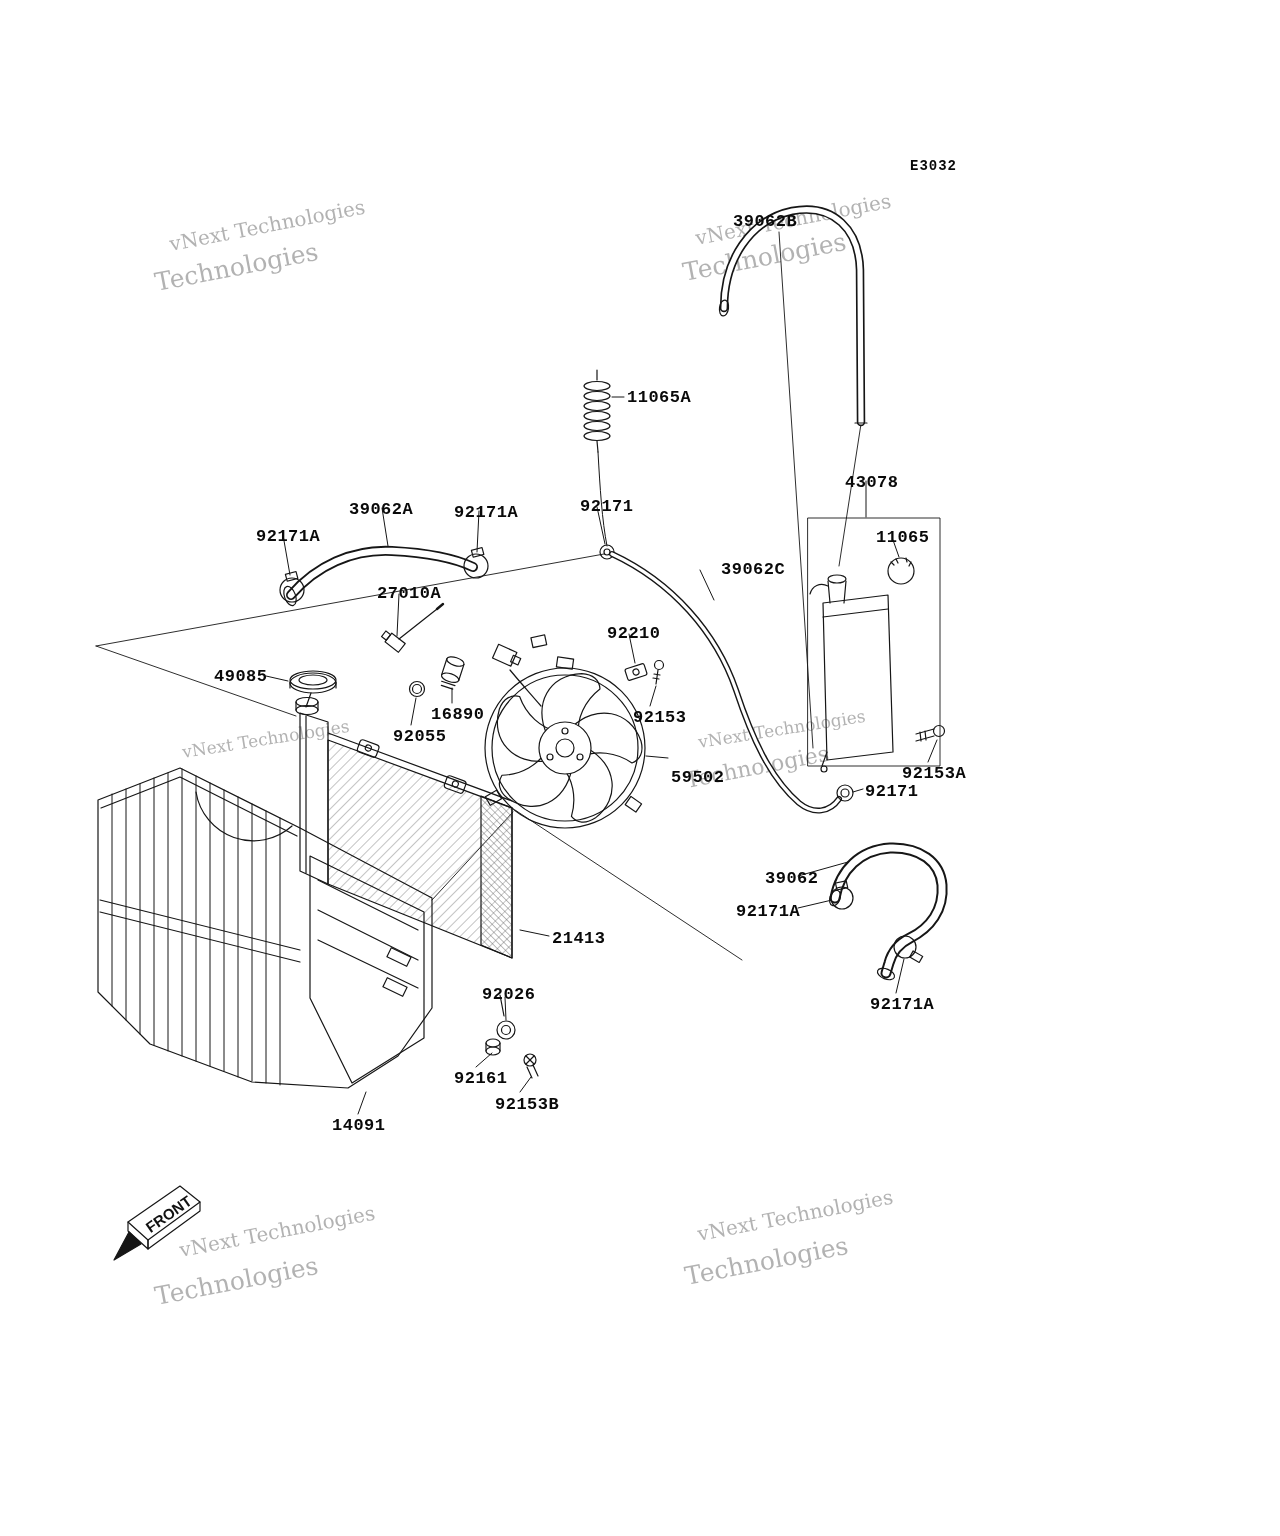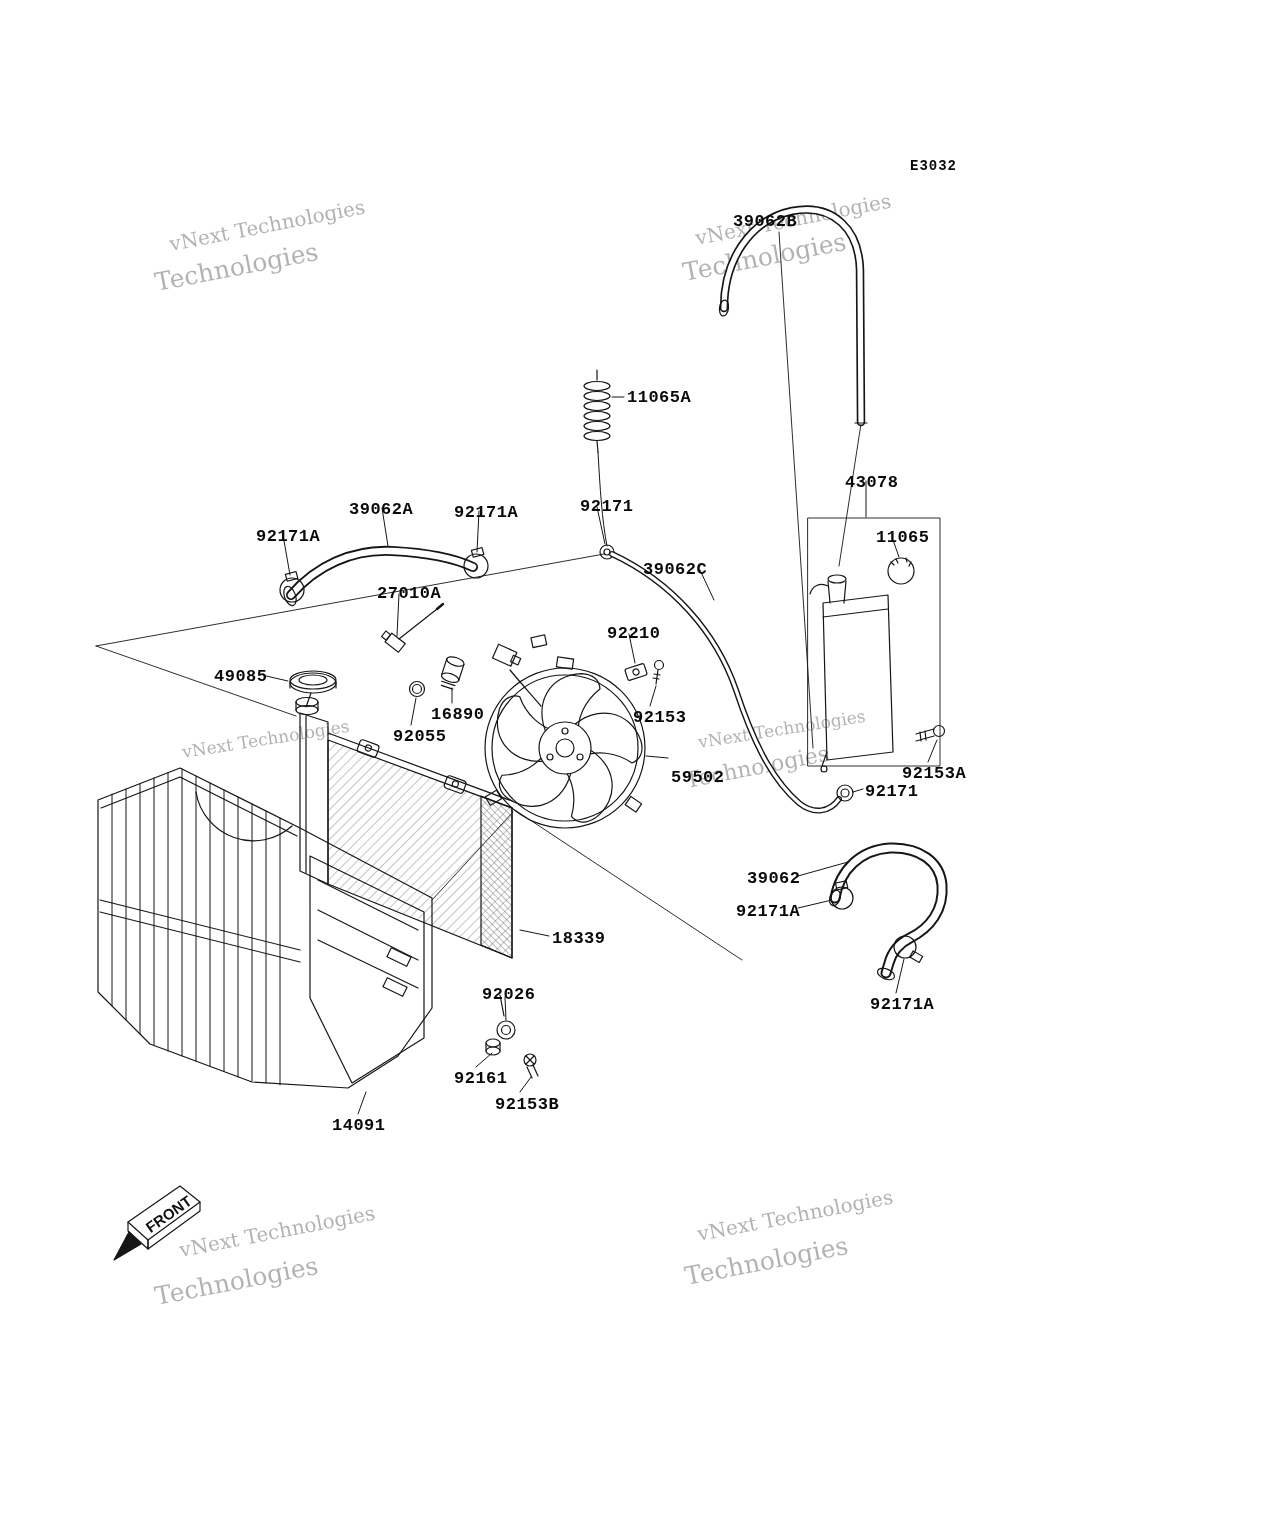--- a/index.html
+++ b/index.html
@@ -309,32 +309,32 @@
   <div>
       <div class="part-label" style="left: 733px; top: 212px;">39062B</div>
       <div class="part-label" style="left: 627px; top: 388px;">11065A</div>
       <div class="part-label" style="left: 845px; top: 473px;">43078</div>
       <div class="part-label" style="left: 580px; top: 497px;">92171</div>
       <div class="part-label" style="left: 349px; top: 500px;">39062A</div>
       <div class="part-label" style="left: 454px; top: 503px;">92171A</div>
       <div class="part-label" style="left: 876px; top: 528px;">11065</div>
       <div class="part-label" style="left: 256px; top: 527px;">92171A</div>
       <div class="part-label" style="left: 377px; top: 584px;">27010A</div>
-      <div class="part-label" style="left: 643px; top: 560px;">39062C</div>
+      <div class="part-label" style="left: 721px; top: 560px;">39062C</div>
       <div class="part-label" style="left: 607px; top: 624px;">92210</div>
       <div class="part-label" style="left: 214px; top: 667px; text-align: center;">49085</div>
       <div class="part-label" style="left: 431px; top: 705px;">16890</div>
       <div class="part-label" style="left: 393px; top: 727px;">92055</div>
       <div class="part-label" style="left: 633px; top: 708px;">92153</div>
       <div class="part-label" style="left: 671px; top: 752px; margin-top: 16px;">59502</div>
       <div class="part-label" style="left: 902px; top: 764px;">92153A</div>
       <div class="part-label" style="left: 865px; top: 782px;">92171</div>
-      <div class="part-label" style="left: 747px; top: 869px; text-align: center;">39062</div>
+      <div class="part-label" style="left: 765px; top: 869px; text-align: center;">39062</div>
       <div class="part-label" style="left: 736px; top: 902px;">92171A</div>
-      <div class="part-label" style="left: 552px; top: 929px;">18339</div>
+      <div class="part-label" style="left: 552px; top: 929px;">21413</div>
       <div class="part-label" style="left: 870px; top: 995px;">92171A</div>
       <div class="part-label" style="left: 482px; top: 985px;">92026</div>
       <div class="part-label" style="left: 454px; top: 1069px;">92161</div>
       <div class="part-label" style="left: 495px; top: 1095px;">92153B</div>
       <div class="part-label" style="left: 332px; top: 1116px;">14091</div>
     </div>
 
   <div class="code-label" style="left:910px;top:158px;">E3032</div>
 
 </div>

